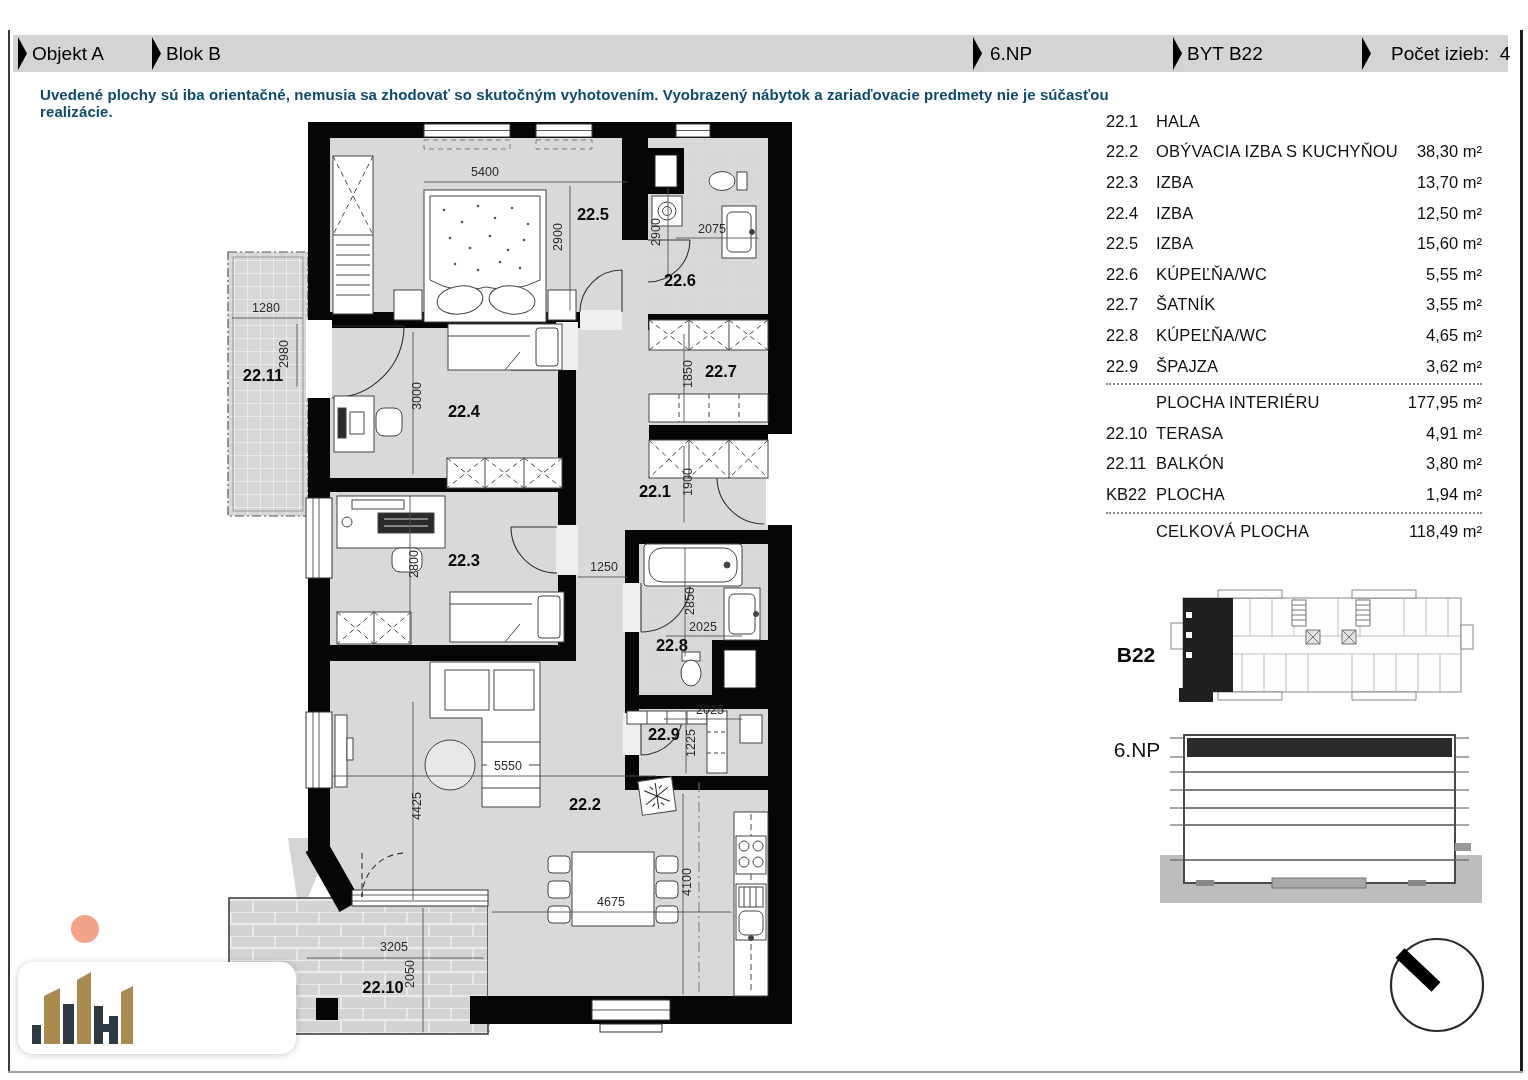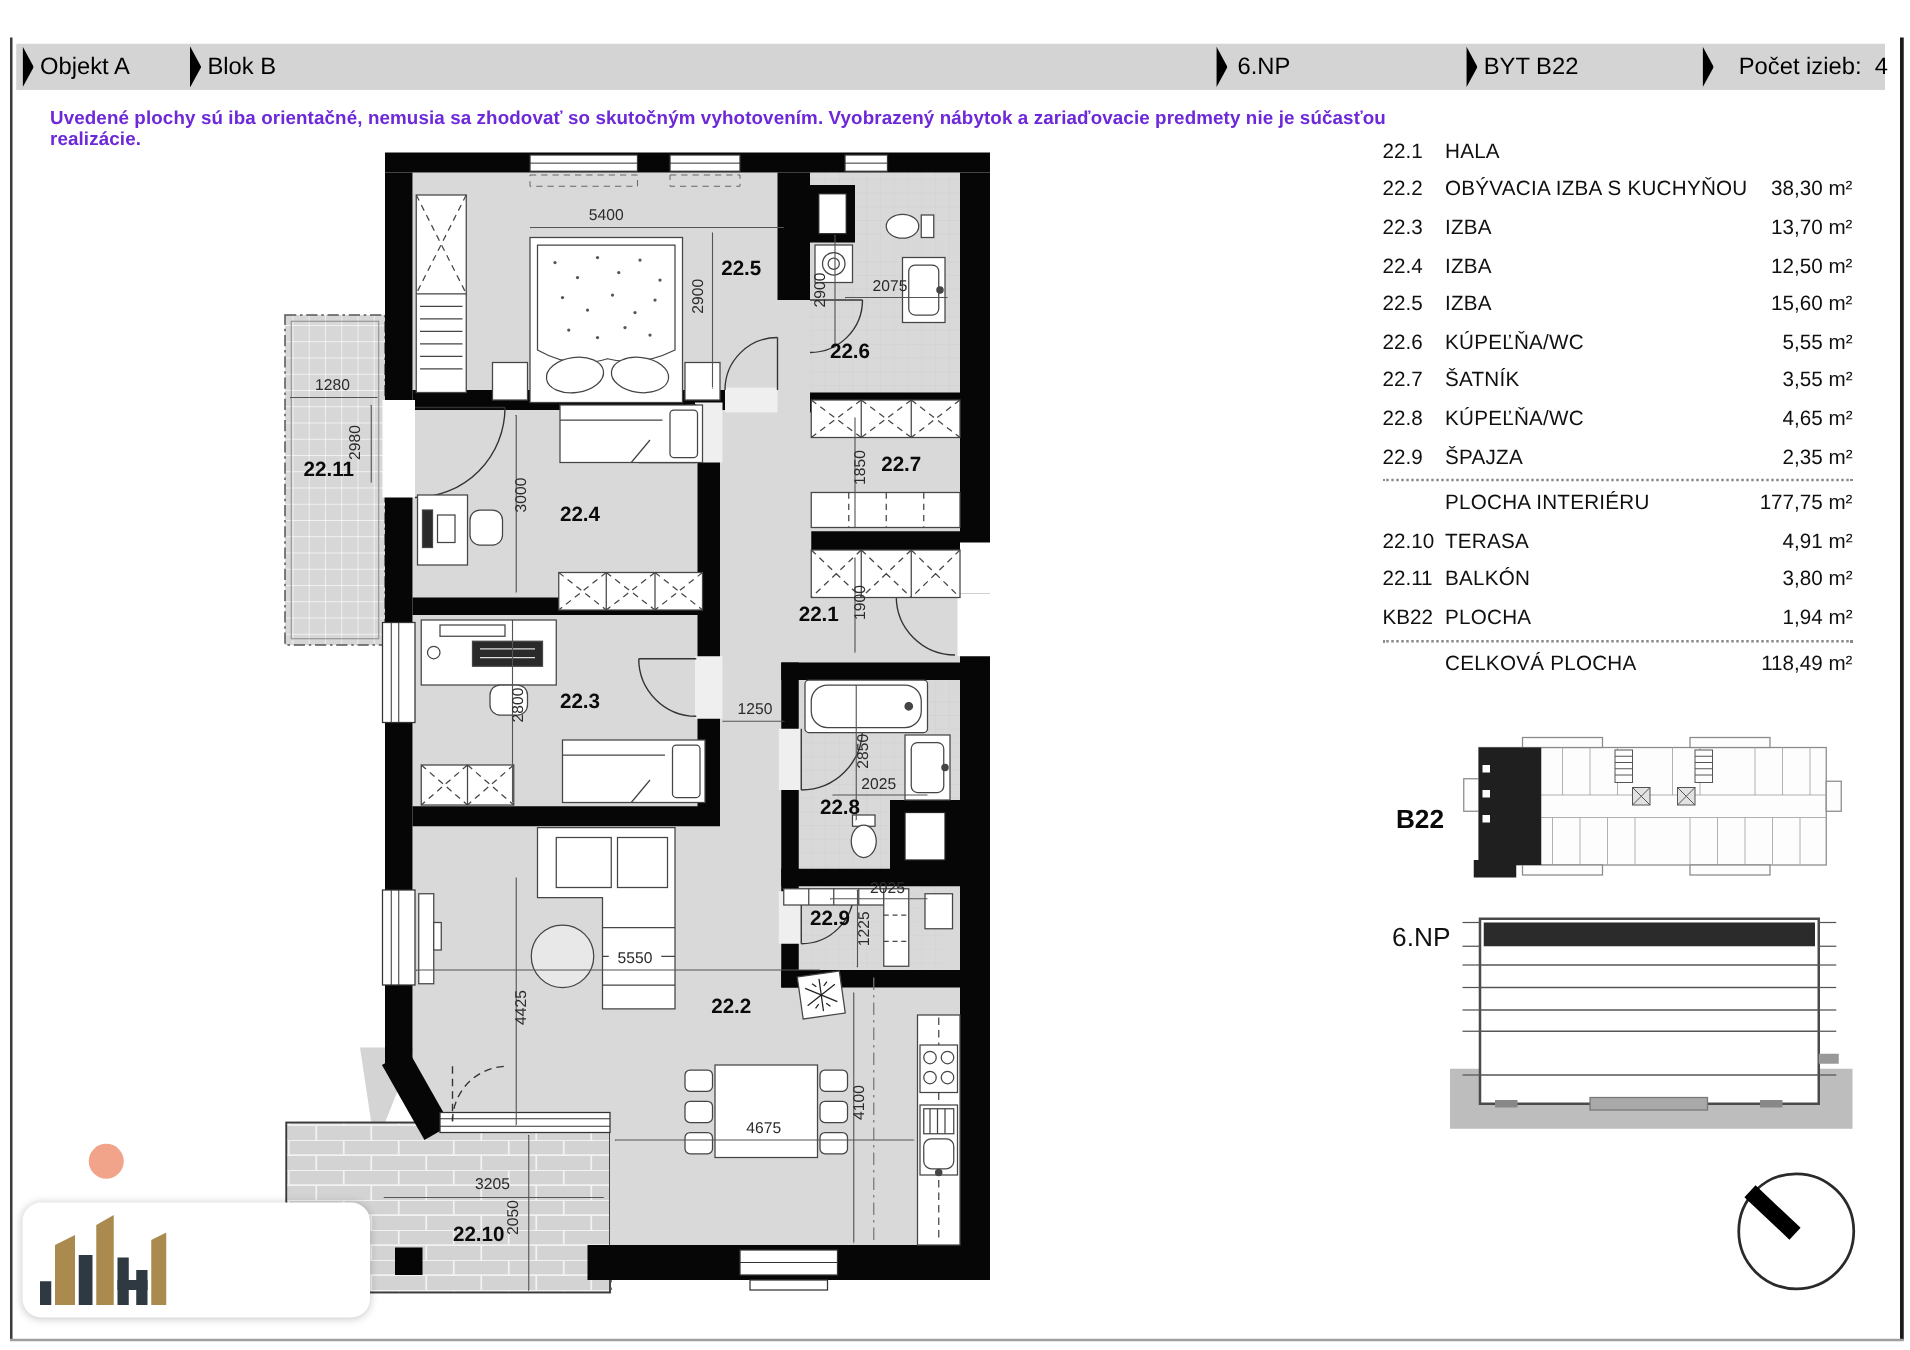--- a/index.html
+++ b/index.html
@@ -10,21 +10,21 @@
   .border-right{position:absolute;left:1520px;top:30px;width:3px;height:1042px;background:#1c1c1c;}
   .border-bottom{position:absolute;left:8px;top:1071px;width:1515px;height:2px;background:#9f9f9f;}
   
   .hdr{position:absolute;left:13px;top:35px;width:1495px;height:37px;background:#d4d4d4;}
   .hdr-marker{position:absolute;top:2px;width:9px;height:33px;background:#000;
               clip-path:polygon(0 0,100% 50%,0 100%);}
   .hdr-label{position:absolute;top:0;height:37px;line-height:37px;font-size:19px;color:#000;
              font-weight:500;white-space:pre;}
   
   .disclaimer{position:absolute;left:40px;top:86px;width:1100px;font-size:15px;font-weight:700;
-              color:#6d28d9;letter-spacing:.1px;}
+              color:#0c4a6e;letter-spacing:.1px;}
   
   .legend{position:absolute;left:1106px;top:106px;width:376px;}
   .leg-row{display:flex;align-items:center;height:30.6px;font-size:16.5px;color:#101010;}
   .leg-num{width:50px;flex:0 0 50px;}
   .leg-name{flex:1;letter-spacing:.2px;}
   .leg-area{flex:0 0 auto;text-align:center;white-space:pre;}
   .leg-sep{border-top:2px dotted #8a8a8a;margin:2px 0;}
   
   svg.draw{position:absolute;left:0;top:0;pointer-events:none;}
   svg.draw text{font-family:"Liberation Sans",sans-serif;}
@@ -95,27 +95,27 @@
         <span class="leg-area">3,55 m²</span>
       </div>
     <div class="leg-row">
         <span class="leg-num">22.8</span>
         <span class="leg-name">KÚPEĽŇA/WC</span>
         <span class="leg-area">4,65 m²</span>
       </div>
     <div class="leg-row">
         <span class="leg-num">22.9</span>
         <span class="leg-name">ŠPAJZA</span>
-        <span class="leg-area">2,35 m²</span>
+        <span class="leg-area">3,62 m²</span>
       </div>
     <div class="leg-sep"></div>
     <div class="leg-row">
         <span class="leg-num"></span>
         <span class="leg-name">PLOCHA INTERIÉRU</span>
-        <span class="leg-area">177,75 m²</span>
+        <span class="leg-area">177,95 m²</span>
       </div>
     <div class="leg-row">
         <span class="leg-num">22.10</span>
         <span class="leg-name">TERASA</span>
         <span class="leg-area">4,91 m²</span>
       </div>
     <div class="leg-row">
         <span class="leg-num">22.11</span>
         <span class="leg-name">BALKÓN</span>
         <span class="leg-area">3,80 m²</span>

